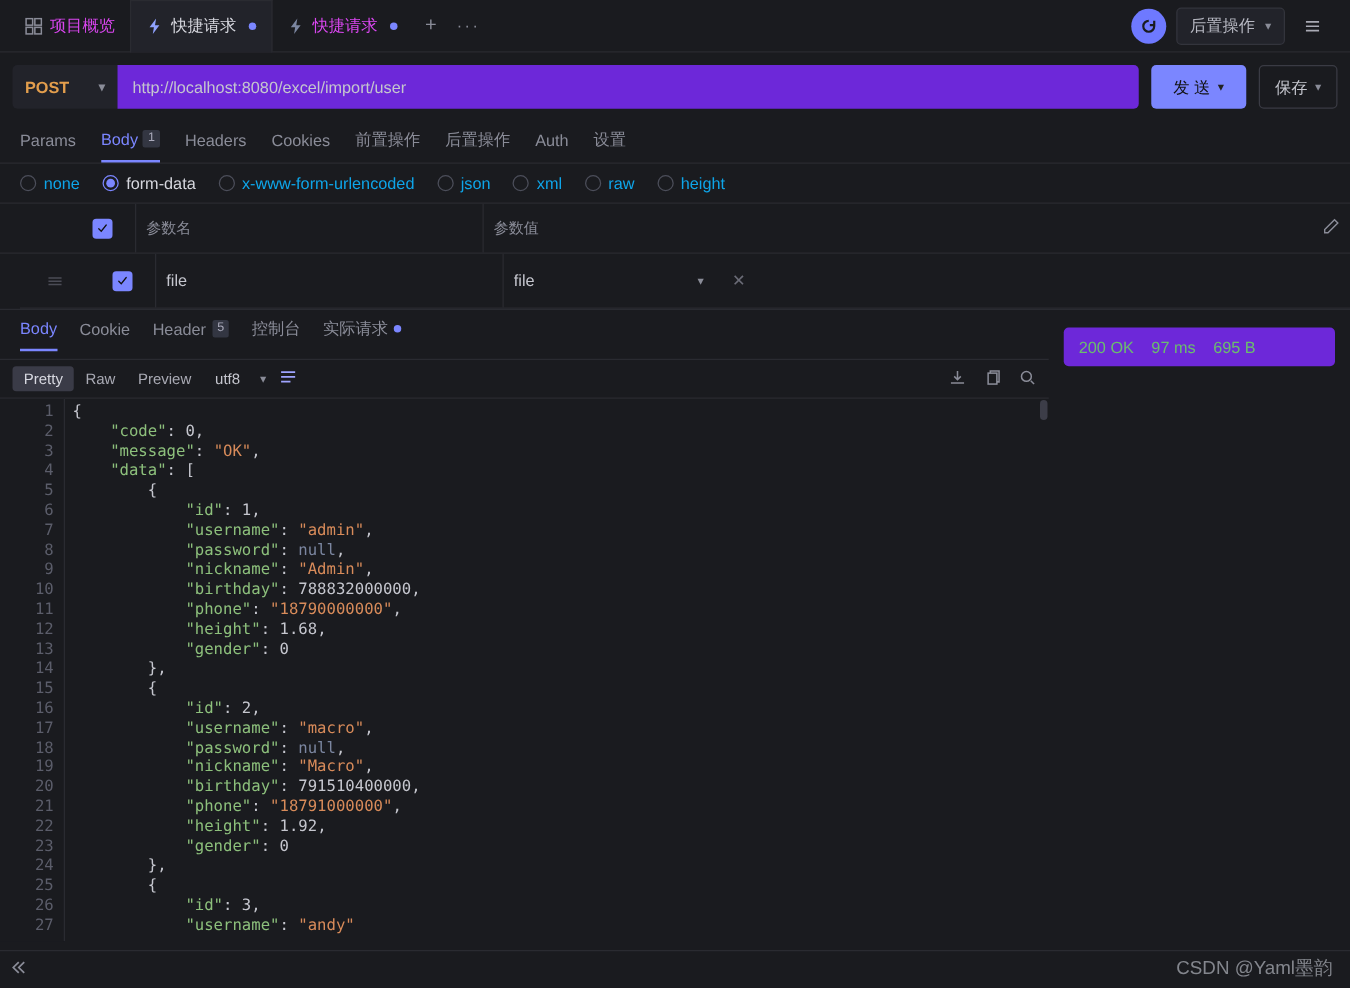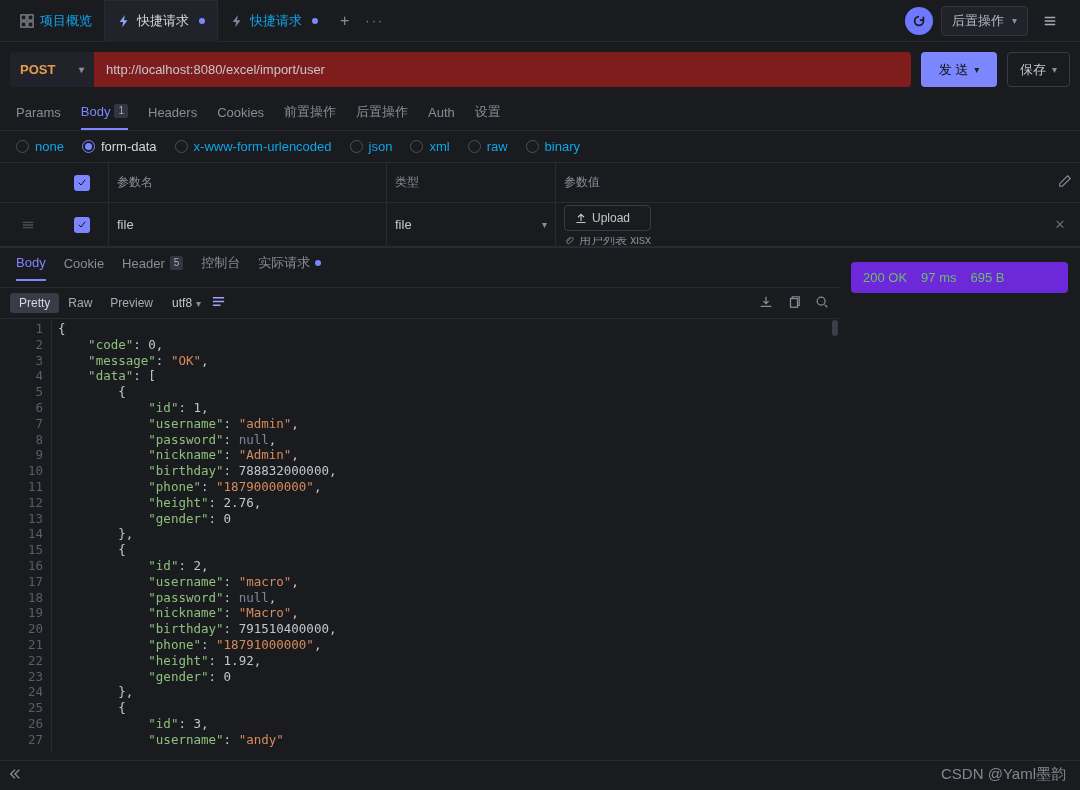--- a/index.html
+++ b/index.html
@@ -4,38 +4,38 @@
 <style>
   * { box-sizing: border-box; margin: 0; padding: 0; }
   body {
     width: 1080px; height: 790px; background: #1a1b1f; color: #c5c6ce;
     font-family: -apple-system, "Segoe UI", sans-serif; font-size: 13px;
     overflow: hidden; position: relative;
   }
   .tabbar { display: flex; align-items: center; height: 42px; background: #1a1b1f;
     border-bottom: 1px solid #2a2b31; padding: 0 8px; gap: 0; }
   .tab { display: flex; align-items: center; gap: 6px; padding: 0 12px; height: 42px;
-    color: #0ea5e9; cursor: pointer; }
+    color: #d946ef; cursor: pointer; }
   .tab.active { background: #22232a; color: #d6d7de; border-top: 1px solid #2a2b31;
     border-left: 1px solid #2a2b31; border-right: 1px solid #2a2b31;
     border-bottom-color: #22232a; }
   .tab svg, .tabbar svg, .topr svg { width: 14px; height: 14px; }
   .dot { width:6px;height:6px;border-radius:50%;background:#7b86ff;display:inline-block;margin-left:4px;}
   .plus { padding:0 10px;color:#8a8c98;font-size:16px;cursor:pointer;}
   .dots { padding:0 6px;color:#8a8c98;letter-spacing:2px;cursor:pointer;}
   .topr { margin-left:auto; display:flex; align-items:center; gap:8px; padding-right:8px;}
   .envsel { background:#22232a; border:1px solid #33343c; padding:5px 10px;
     display:flex;align-items:center;gap:8px;border-radius:4px;color:#b7b8c2;cursor:pointer;}
   .iconbtn { width:28px;height:28px;border-radius:50%;background:#6e79ff;display:flex;
     align-items:center;justify-content:center;cursor:pointer;}
   .hamb { width:28px;height:28px;display:flex;align-items:center;justify-content:center;cursor:pointer;color:#a9aab4;}
   .reqrow { display:flex; padding:10px; gap:10px; align-items:center; }
   .method { background:#22232a; width:84px; height:35px; display:flex;align-items:center;justify-content:space-between;
     padding:0 10px; color:#e39e4d; font-weight:700; border-radius:4px 0 0 4px; cursor:pointer;}
-  .urlbox { background:#7f1d1d; flex:1; height:35px; border-radius:0 4px 4px 0; display:flex;align-items:center;padding:0 12px;color:#c5c6ce;}
+  .urlbox { background:#6d28d9; flex:1; height:35px; border-radius:0 4px 4px 0; display:flex;align-items:center;padding:0 12px;color:#c5c6ce;}
   .urlbox input { background:transparent;border:0;outline:0;color:#c5c6ce;width:100%;font-size:13px;}
   .send { background:#7b86ff; color:#111; height:35px; width:76px; border-radius:4px;
     display:flex;align-items:center;justify-content:center; gap:6px; cursor:pointer; font-weight:500;}
   .save { background:transparent; border:1px solid #3a3b44; color:#c5c6ce; height:35px;
     padding:0 12px; border-radius:4px; display:flex;align-items:center;gap:6px;cursor:pointer;}
   .reqtabs { display:flex; gap:20px; padding:6px 16px 0 16px; border-bottom:1px solid #2a2b31;height:34px;align-items:center;}
   .reqtab { color:#8a8c98; padding-bottom:9px; cursor:pointer; display:flex;gap:4px;align-items:center;}
   .reqtab.active { color:#7b86ff; border-bottom:2px solid #7b86ff; }
   .badge { background:#333642;color:#aab;font-size:10px;padding:0 4px;border-radius:2px;line-height:14px;}
   .bodytypes { display:flex; gap:18px; padding:8px 16px; align-items:center; border-bottom:1px solid #2a2b31;}
@@ -64,21 +64,21 @@
   .blue-dot{width:6px;height:6px;border-radius:50%;background:#7b86ff;display:inline-block;}
   .split { display:flex; height:506px; border-top:1px solid #2a2b31;}
   .left { width:839px; display:flex; flex-direction:column; }
   .right { flex:1; padding:14px 12px;}
   .statuscard{ background:#6d28d9; border-radius:4px; padding:8px 12px; display:flex;gap:14px;}
   .green{color:#6bbd6e;}
   .toolbar { display:flex; align-items:center; gap:10px; padding:5px 10px;}
   .seg { display:flex;}
   .segb{padding:3px 9px;font-size:12px;color:#a9aab4;cursor:pointer;}
   .segb.active{background:#3a3b47;border-radius:3px;color:#d7d8e0;}
-  .encsel{display:flex;align-items:center;gap:4px;color:#c5c6ce;cursor:pointer;font-size:12px;}
+  .encsel{display:flex;align-items:center;gap:16px;color:#c5c6ce;cursor:pointer;font-size:12px;}
   .ricons{margin-left:auto;display:flex;gap:14px;color:#8a8c98;}
   .code{ display:flex; font-family:ui-monospace,Consolas,monospace; font-size:12.5px;
     line-height:15.8px; flex:1; overflow:hidden; border-top:1px solid #2a2b31; position:relative;}
   .gutter{ width:52px; text-align:right; padding:2px 8px 2px 0; color:#5b5d6a; background:#1a1b1f;
     border-right:1px solid #2a2b31; white-space:pre;}
   .src{ padding:2px 6px; white-space:pre; color:#c5c6ce; flex:1;}
   .k{ color:#8dc07c;} .s{ color:#d88b5a;} .n{ color:#c5c6ce;} .nl{color:#7b86a0;}
   .scrollthumb{position:absolute;top:1px;right:1px;width:6px;height:16px;background:#3c3d48;border-radius:3px;}
   .bottombar{position:absolute;bottom:0;left:0;right:0;height:30px;border-top:1px solid #2a2b31;
     display:flex;align-items:center;padding:0 8px;}
@@ -204,86 +204,67 @@
   <label class="radio">
       <span class="r"></span>
       <span>xml</span>
     </label>
   <label class="radio">
       <span class="r"></span>
       <span>raw</span>
     </label>
   <label class="radio">
       <span class="r"></span>
-      <span>binary</span>
+      <span>height</span>
     </label>
 </div>
 
 <div class="ptable">
   <div class="phdr">
     <div class="pc drag"></div>
     <div class="pc chk">
         <span class="chkbox">
           <svg viewBox="0 0 10 10" fill="none" stroke-linecap="round">
             <path d="M2 5l2 2 4-5"></path>
           </svg>
         </span>
       </div>
     <div class="pc name">
         <span>参数名</span>
       </div>
-    <div class="pc type">
-        <span>类型</span>
-      </div>
     <div class="pc val">
         <span>参数值</span>
       <span class="editic">
         <svg width="14" height="14" viewBox="0 0 16 16" fill="none" stroke="#8a8c98" stroke-width="1.3">
             <path d="M11 2l3 3-9 9H2v-3z"></path>
           </svg>
       </span>
     </div>
   </div>
-  <div class="prow" style="height:44px;">
+  <div class="prow" style="height:44px;margin-left:16px;">
     <div class="pc drag">
       <svg width="14" height="14" viewBox="0 0 16 16" stroke="#4b4c56" stroke-width="1.5">
           <path d="M2 5h12M2 8h12M2 11h12"></path>
         </svg>
     </div>
     <div class="pc chk">
         <span class="chkbox">
           <svg viewBox="0 0 10 10" fill="none" stroke-linecap="round">
             <path d="M2 5l2 2 4-5"></path>
           </svg>
         </span>
       </div>
     <div class="pc name">
         <span>file</span>
       </div>
     <div class="pc type">
       <div class="typecell">
         <span>file</span>
         <span class="caret">▾</span>
       </div>
-    </div>
-    <div class="pc val">
-      <span class="valcol">
-        <span class="upbtn">
-          <svg width="12" height="12" viewBox="0 0 16 16" fill="none" stroke="#c5c6ce" stroke-width="1.5">
-              <path d="M8 12V3M4 7l4-4 4 4M2 14h12"></path>
-            </svg>
-          <span>Upload</span>
-        </span>
-        <span class="filepill" style="height:8px;overflow:hidden;">
-          <svg width="11" height="11" viewBox="0 0 16 16" fill="none" stroke="#8a8c98" stroke-width="1.3">
-              <path d="M10 4 5 9a2 2 0 0 0 3 3l5-5a3 3 0 0 0-4-4L3 9"></path>
-            </svg>
-          <span>用户列表 xlsx</span>
-        </span>
-      </span>
     </div>
     <div class="pc x" style="color:#6a6b76;">✕</div>
   </div>
 </div>
 
 <div class="split">
   <div class="left">
     <div class="resptop">
       <div class="rtab active">
           <span>Body</span>
@@ -364,21 +345,21 @@
     <span class="k">"code"</span>: <span class="n">0</span>,
     <span class="k">"message"</span>: <span class="s">"OK"</span>,
     <span class="k">"data"</span>: [
         {
             <span class="k">"id"</span>: <span class="n">1</span>,
             <span class="k">"username"</span>: <span class="s">"admin"</span>,
             <span class="k">"password"</span>: <span class="nl">null</span>,
             <span class="k">"nickname"</span>: <span class="s">"Admin"</span>,
             <span class="k">"birthday"</span>: <span class="n">788832000000</span>,
             <span class="k">"phone"</span>: <span class="s">"18790000000"</span>,
-            <span class="k">"height"</span>: <span class="n">2.76</span>,
+            <span class="k">"height"</span>: <span class="n">1.68</span>,
             <span class="k">"gender"</span>: <span class="n">0</span>
         },
         {
             <span class="k">"id"</span>: <span class="n">2</span>,
             <span class="k">"username"</span>: <span class="s">"macro"</span>,
             <span class="k">"password"</span>: <span class="nl">null</span>,
             <span class="k">"nickname"</span>: <span class="s">"Macro"</span>,
             <span class="k">"birthday"</span>: <span class="n">791510400000</span>,
             <span class="k">"phone"</span>: <span class="s">"18791000000"</span>,
             <span class="k">"height"</span>: <span class="n">1.92</span>,

